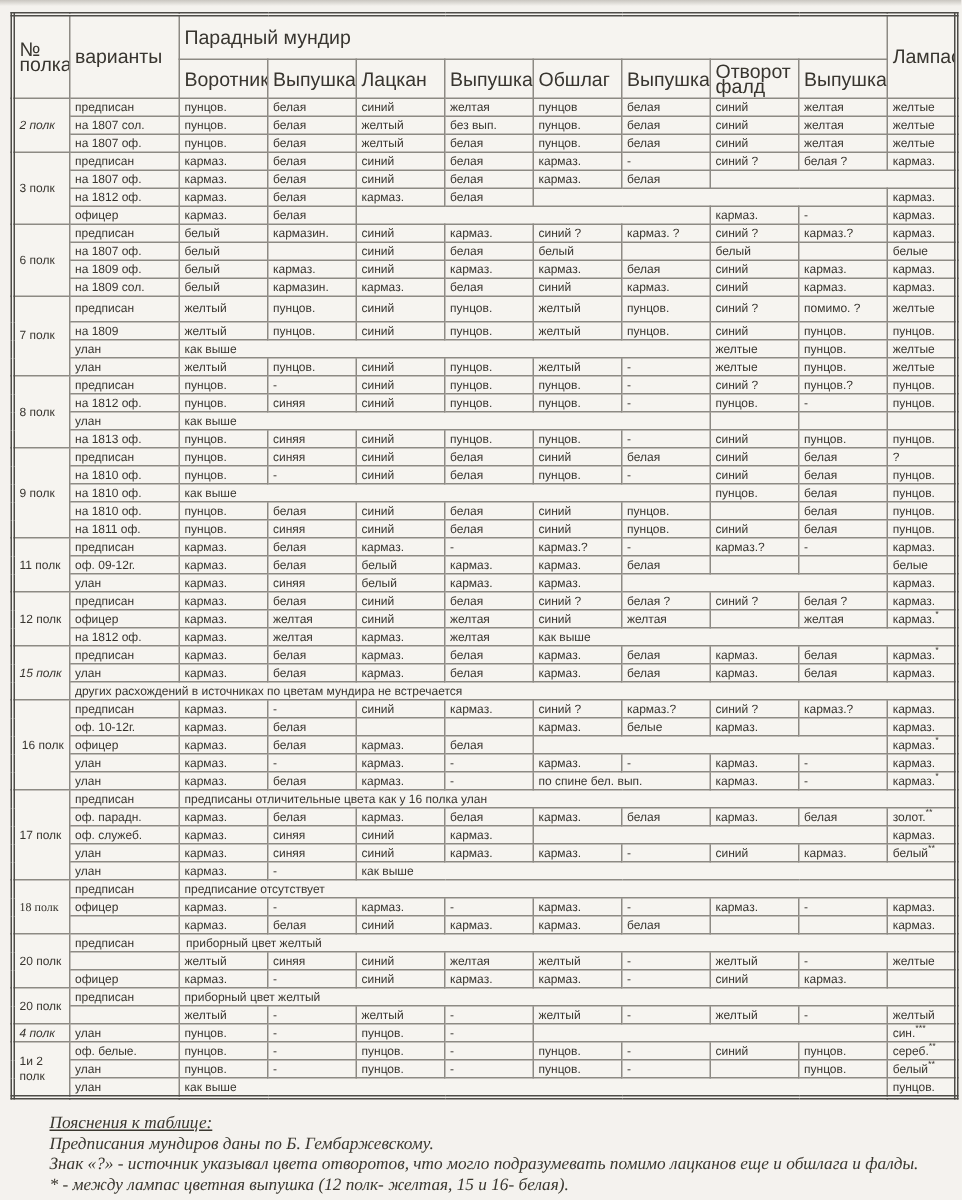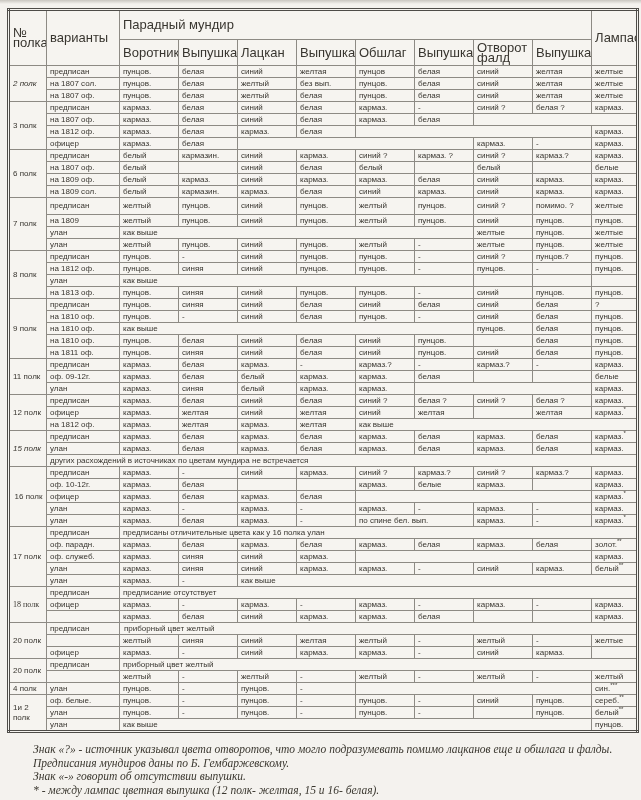--- a/index.html
+++ b/index.html
@@ -619,21 +619,21 @@
           <td class="sym">-</td>
           <td>желтый</td>
           <td class="sym">-</td>
           <td>желтый</td>
           <td class="sym">-</td>
           <td>желтый</td>
           <td class="sym">-</td>
           <td>желтый</td>
         </tr>
         <tr>
-          <td rowspan="1" class="polk" style="white-space: normal;">4 полк</td>
+          <td rowspan="1" class="polk" style="white-space: normal; font-style: italic;">4 полк</td>
           <td>улан</td>
           <td>пунцов.</td>
           <td class="sym">-</td>
           <td>пунцов.</td>
           <td class="sym">-</td>
           <td colspan="4" class="note"></td>
           <td>син.<sup>***</sup></td>
         </tr>
         <tr>
           <td rowspan="3" class="polk" style="white-space: normal;">1и 2 полк</td>
@@ -661,20 +661,20 @@
           <td>белый<sup>**</sup></td>
         </tr>
         <tr>
           <td>улан</td>
           <td colspan="8" class="note">как выше</td>
           <td>пунцов.</td>
         </tr>
       </tbody>
   </table>
   <div class="notes">
+    <div class="notes-title">Пояснения к таблице:</div>
     <div id="note-lines">
+        <div class="note-line">Предписания мундиров даны по Б. Гембаржевскому.</div>
         <div class="note-line">Знак «?» - источник указывал цвета отворотов, что могло подразумевать помимо лацканов еще и обшлага и фалды.</div>
-        <div class="note-line">Предписания мундиров даны по Б. Гембаржевскому.</div>
-        <div class="note-line">Знак «-»  говорит об отсутствии выпушки.</div>
         <div class="note-line">* - между лампас цветная выпушка (12 полк- желтая, 15 и 16- белая).</div>
       </div>
   </div>
 </div>
 
 </body></html>

